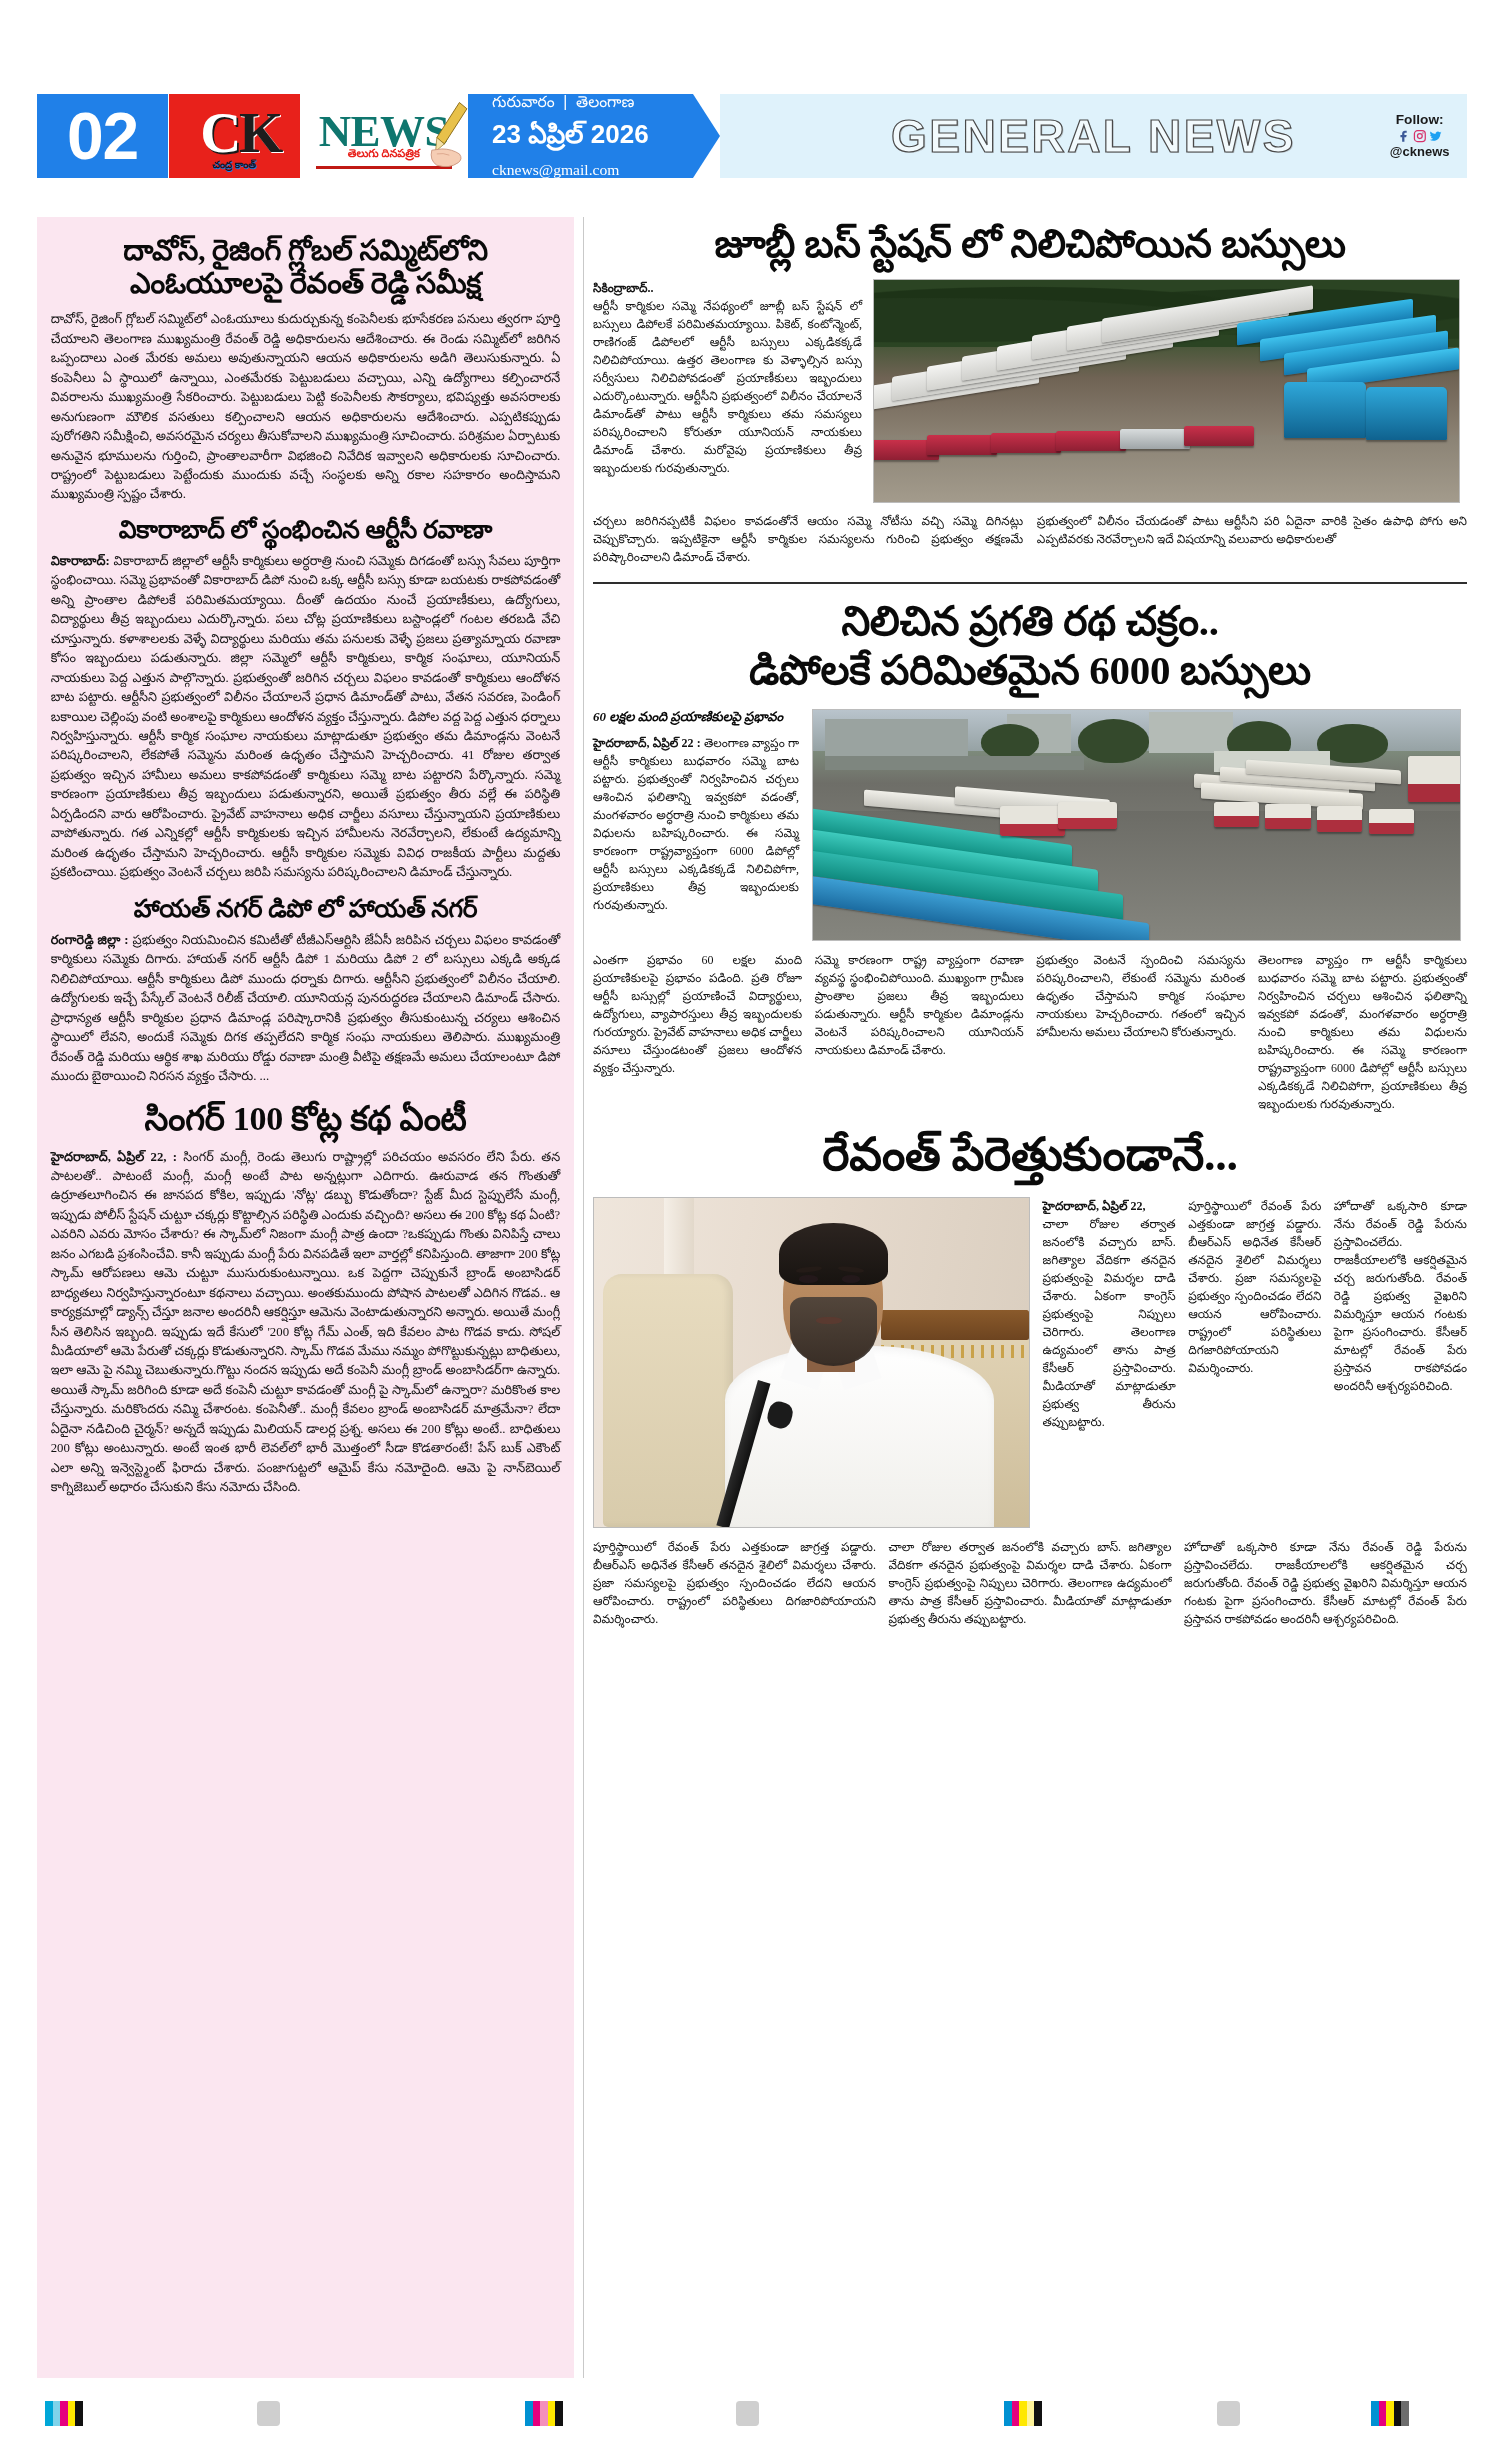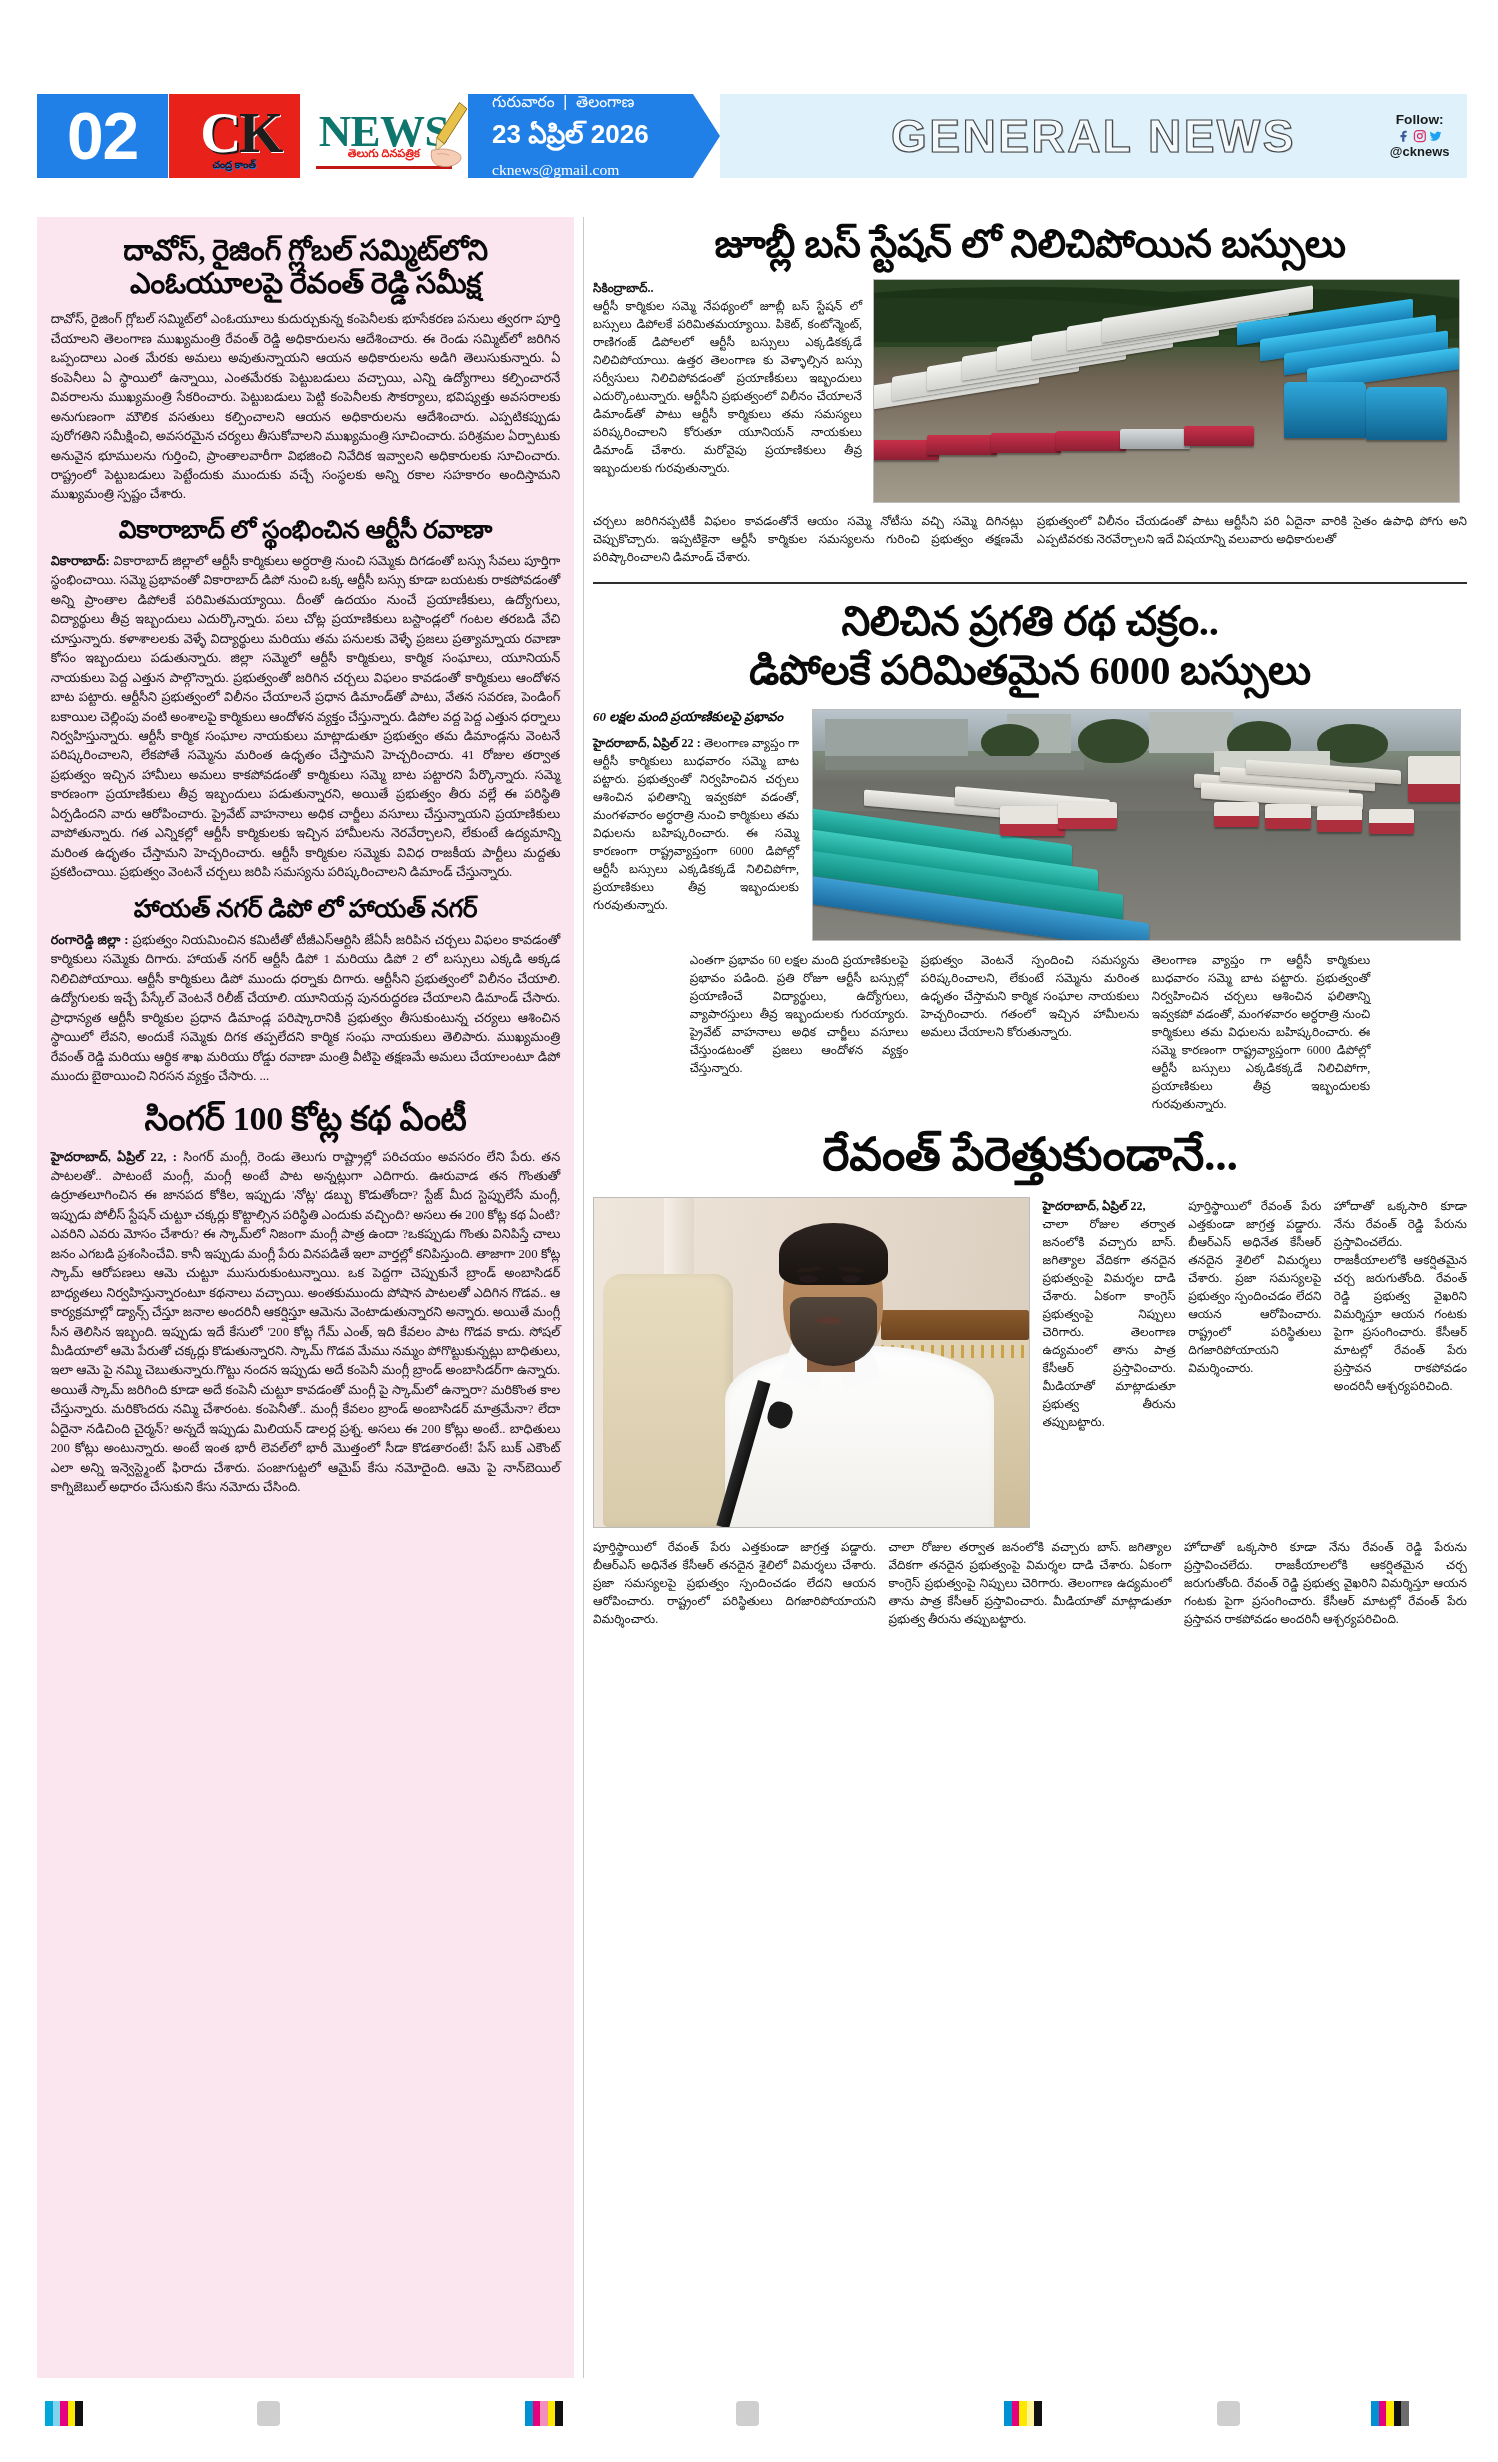--- a/index.html
+++ b/index.html
@@ -564,20 +564,23 @@
             <div class="bus" style="left:92%;top:20%;width:10%;height:20%;background:linear-gradient(#e6e4dc 60%,#a82d3c 60%);border-radius:2.5px"></div>
           </div>
         </div>
       </div>
 
       <div class="s2-cols">
         <div class="c">
             <p class="bodytext small tel">ఎంతగా ప్రభావం 60 లక్షల మంది ప్రయాణికులపై ప్రభావం పడింది. ప్రతి రోజూ ఆర్టీసీ బస్సుల్లో ప్రయాణించే విద్యార్థులు, ఉద్యోగులు, వ్యాపారస్తులు తీవ్ర ఇబ్బందులకు గురయ్యారు. ప్రైవేట్ వాహనాలు అధిక చార్జీలు వసూలు చేస్తుండటంతో ప్రజలు ఆందోళన వ్యక్తం చేస్తున్నారు.</p>
           </div>
         <div class="c">
+            <p class="bodytext small tel">సమ్మె కారణంగా రాష్ట్ర వ్యాప్తంగా రవాణా వ్యవస్థ స్థంభించిపోయింది. ముఖ్యంగా గ్రామీణ ప్రాంతాల ప్రజలు తీవ్ర ఇబ్బందులు పడుతున్నారు. ఆర్టీసీ కార్మికుల డిమాండ్లను వెంటనే పరిష్కరించాలని యూనియన్ నాయకులు డిమాండ్ చేశారు.</p>
+          </div>
+        <div class="c">
             <p class="bodytext small tel">ప్రభుత్వం వెంటనే స్పందించి సమస్యను పరిష్కరించాలని, లేకుంటే సమ్మెను మరింత ఉధృతం చేస్తామని కార్మిక సంఘాల నాయకులు హెచ్చరించారు. గతంలో ఇచ్చిన హామీలను అమలు చేయాలని కోరుతున్నారు.</p>
           </div>
         <div class="c">
             <p class="bodytext small tel">తెలంగాణ వ్యాప్తం గా ఆర్టీసీ కార్మికులు బుధవారం సమ్మె బాట పట్టారు. ప్రభుత్వంతో నిర్వహించిన చర్చలు ఆశించిన ఫలితాన్ని ఇవ్వకపో వడంతో, మంగళవారం అర్ధరాత్రి నుంచి కార్మికులు తమ విధులను బహిష్కరించారు. ఈ సమ్మె కారణంగా రాష్ట్రవ్యాప్తంగా 6000 డిపోల్లో ఆర్టీసీ బస్సులు ఎక్కడికక్కడే నిలిచిపోగా, ప్రయాణికులు తీవ్ర ఇబ్బందులకు గురవుతున్నారు.</p>
           </div>
       </div>
     </div>
 
     <div style="margin-top:16px">
       <h1 class="hl hl-main-3 tel">రేవంత్ పేరెత్తుకుండానే...</h1>

